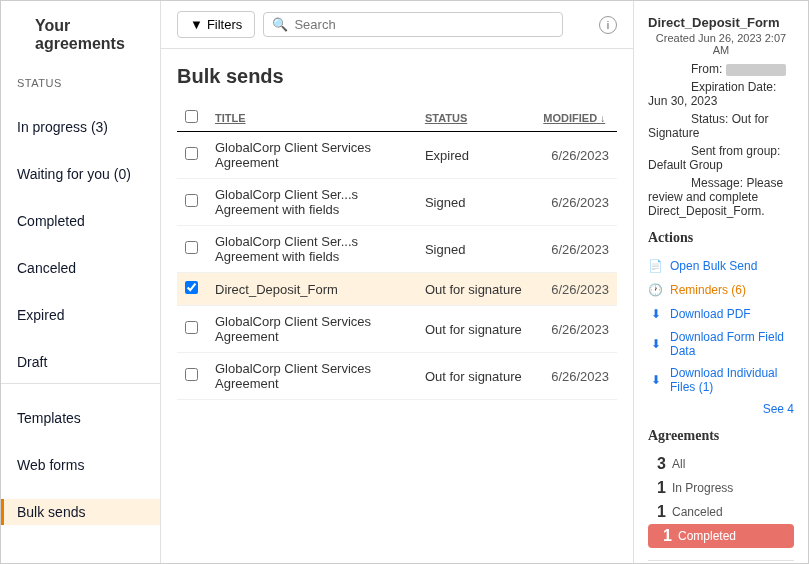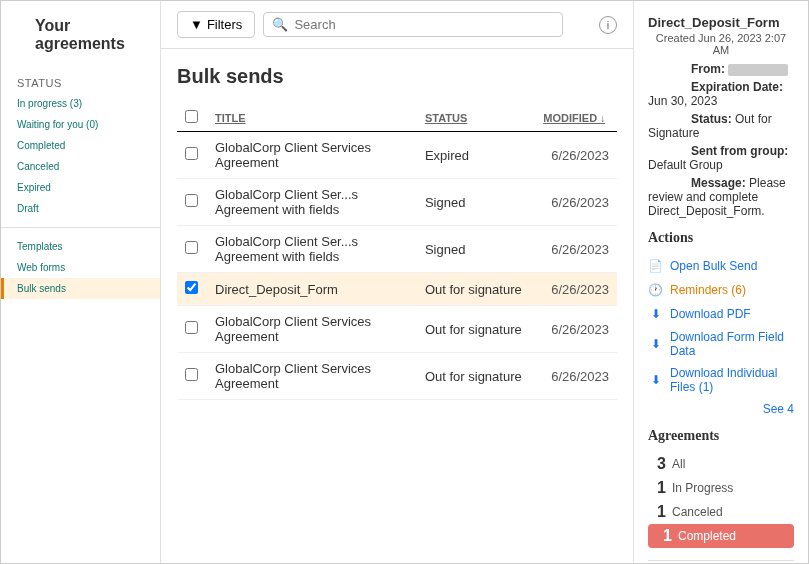--- a/index.html
+++ b/index.html
@@ -3,21 +3,21 @@
   <meta charset="utf-8">
   <style>
     * { box-sizing: border-box; margin: 0; padding: 0; }
     body { font-family: -apple-system, BlinkMacSystemFont, 'Segoe UI', Arial, sans-serif; font-size: 13px; color: #333; background: #fff; }
     .app-container { display: flex; width: 809px; height: 564px; border: 1px solid #ccc; }
     
     
     .sidebar { width: 160px; min-width: 160px; border-right: 1px solid #e0e0e0; padding: 16px 0; background: #fff; }
     .sidebar-title { font-size: 16px; font-weight: 600; padding: 0 34px 16px; }
     .sidebar-section-label { font-size: 11px; color: #666; text-transform: uppercase; padding: 8px 16px 4px; letter-spacing: 0.5px; }
-    .sidebar-item { padding: 5px 16px; cursor: pointer; color: #0f766e; font-size: 10px; }
+    .sidebar-item { padding: 5px 16px; cursor: pointer; color: #0f172a; font-size: 14px; margin-top: 21px; }
     .sidebar-item.active { background: #fff3e0; border-left: 3px solid #e67e00; font-weight: 500; padding-left: 13px; }
     .sidebar-divider { height: 1px; background: #e0e0e0; margin: 8px 0; }
     
     
     .main-content { flex: 1; display: flex; flex-direction: column; overflow: hidden; }
     
     
     .toolbar { display: flex; align-items: center; padding: 10px 16px; border-bottom: 1px solid #e0e0e0; gap: 8px; }
     .toolbar-filter-btn { display: flex; align-items: center; gap: 4px; padding: 5px 12px; border: 1px solid #ccc; border-radius: 4px; background: #fff; cursor: pointer; font-size: 13px; }
     .toolbar-search { display: flex; align-items: center; border: 1px solid #ccc; border-radius: 4px; padding: 4px 8px; flex: 1; max-width: 300px; gap: 6px; }
@@ -39,21 +39,21 @@
     .title-cell { max-width: 200px; }
     .status-cell { color: #333; }
     .modified-cell { color: #555; white-space: nowrap; text-align: right; }
     .sort-icon { font-size: 10px; }
     
     
     .right-panel { width: 175px; min-width: 175px; border-left: 1px solid #e0e0e0; padding: 14px; overflow-y: auto; background: #fff; font-size: 12px; }
     .panel-doc-title { font-size: 13px; font-weight: 600; margin-bottom: 2px; }
     .panel-meta { color: #555; font-size: 11px; margin-bottom: 6px; text-align: center; }
     .panel-field { margin-bottom: 4px; font-size: 12px; }
-    .panel-field strong { font-weight: 700; padding-left: 43px; }
+    .panel-field strong { font-weight: 400; padding-left: 43px; }
     .panel-from-value { display: inline-block; width: 60px; height: 12px; background: #ccc; border-radius: 2px; vertical-align: middle; }
     .panel-section-title { font-size: 14px; font-weight: 600; margin: 12px 0 8px; font-family: Liberation Serif, serif; }
     .panel-action { display: flex; align-items: center; gap: 6px; padding: 4px 0; cursor: pointer; color: #1a73e8; font-size: 12px; }
     .panel-action-icon { width: 16px; height: 16px; display: flex; align-items: center; justify-content: center; flex-shrink: 0; }
     .action-reminders { color: #e67e00; }
     .see-all { color: #1a73e8; font-size: 12px; text-align: right; cursor: pointer; margin-top: 4px; }
     .agreements-section { margin-top: 12px; }
     .agreement-stat { display: flex; align-items: center; gap: 6px; padding: 3px 0; font-size: 12px; }
     .agreement-stat-number { font-size: 16px; font-weight: 600; color: #333; min-width: 18px; text-align: right; }
     .agreement-stat-label { color: #555; }

